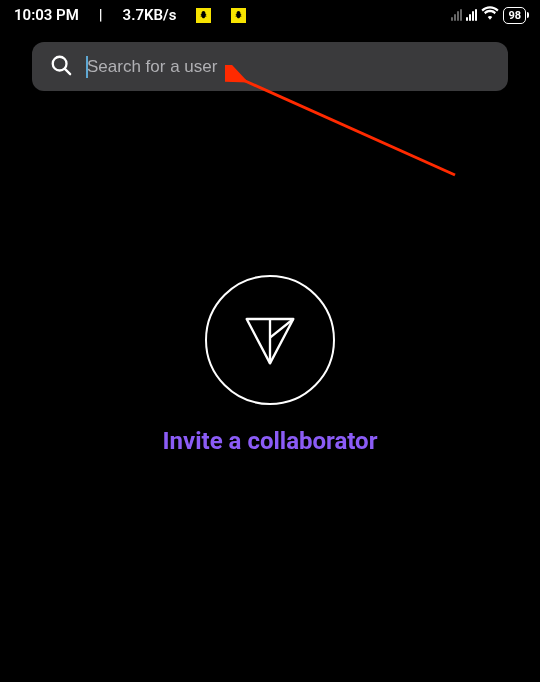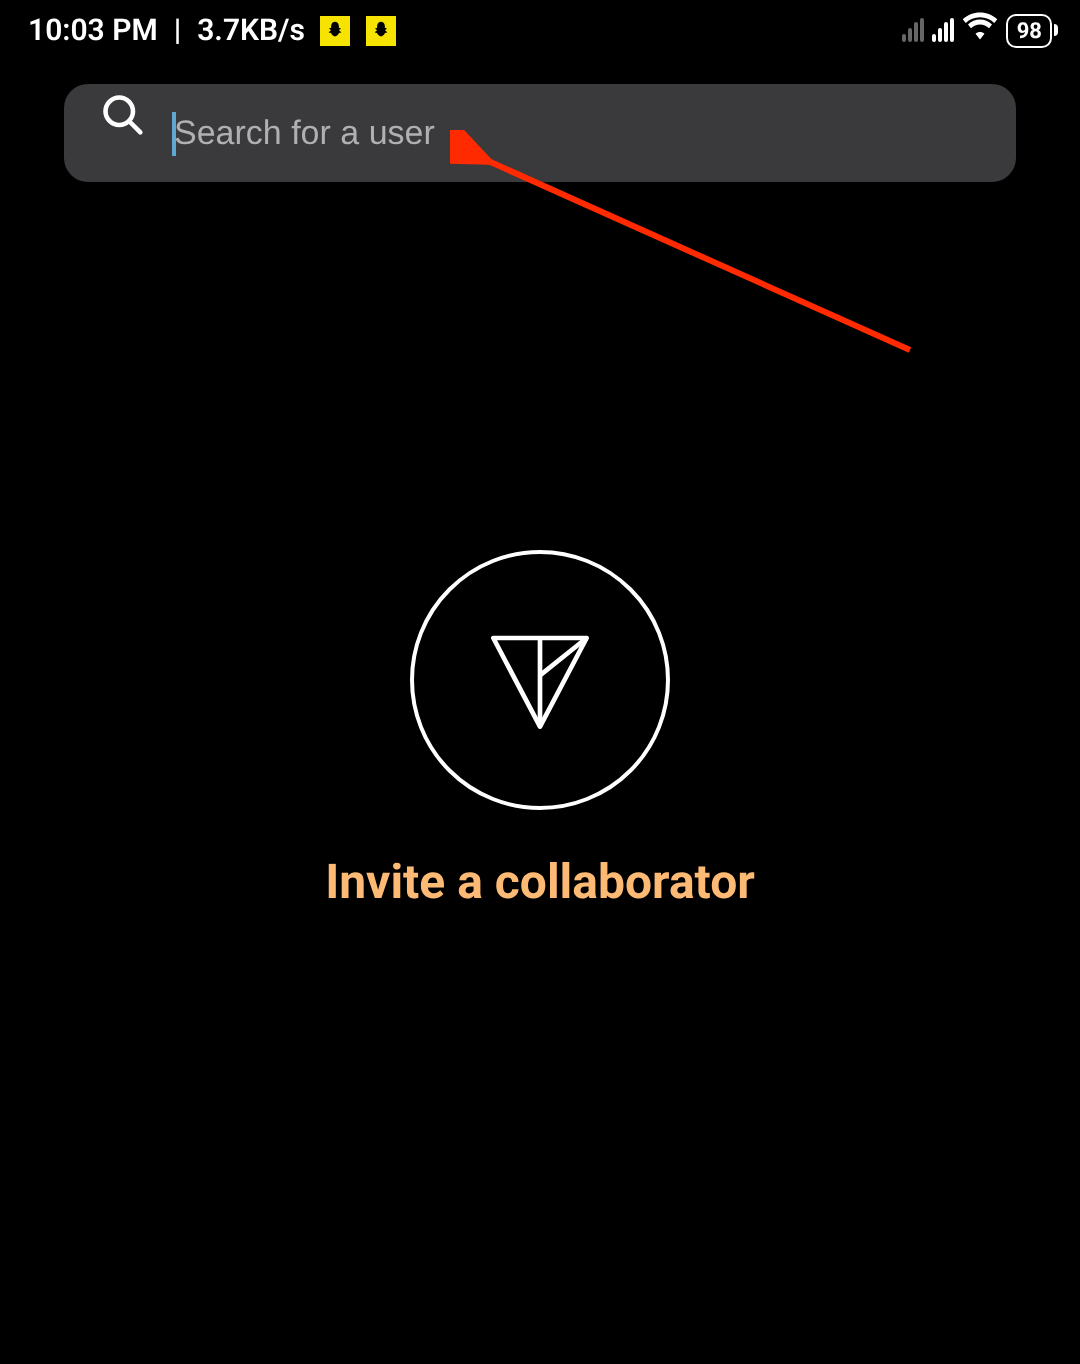--- a/index.html
+++ b/index.html
@@ -21,21 +21,21 @@
       justify-content: space-between;
       align-items: center;
       padding: 6px 14px;
       height: 30px;
       font-size: 15px;
       font-weight: 600;
     }
     .status-left {
       display: flex;
       align-items: center;
-      gap: 8px;
+      gap: 20px;
     }
     .status-right {
       display: flex;
       align-items: center;
       gap: 4px;
     }
     .snap-icon {
       width: 15px;
       height: 15px;
       background: #f7e300;
@@ -87,20 +87,21 @@
       height: 6px;
       background: #fff;
       border-radius: 0 2px 2px 0;
     }
     .search-container {
       margin: 12px 32px 0 32px;
       background: #3a3a3c;
       border-radius: 12px;
       height: 49px;
       display: flex;
+      align-items: center;
       padding: 4px 18px;
       gap: 14px;
     }
     .search-icon svg {
       width: 22px;
       height: 22px;
       stroke: #fff;
     }
     .search-input {
       flex: 1;
@@ -150,21 +151,21 @@
       margin-bottom: 22px;
     }
     .send-circle svg {
       width: 56px;
       height: 56px;
     }
     .title {
       font-size: 24px;
       font-weight: 700;
       margin-bottom: 14px;
-      color: #fdba74;
+      color: #8b5cf6;
     }
     .subtitle {
       font-size: 15px;
       color: #a8a8ac;
       line-height: 1.45;
     }
     .arrow-annotation {
       position: absolute;
       top: 65px;
       left: 225px;

